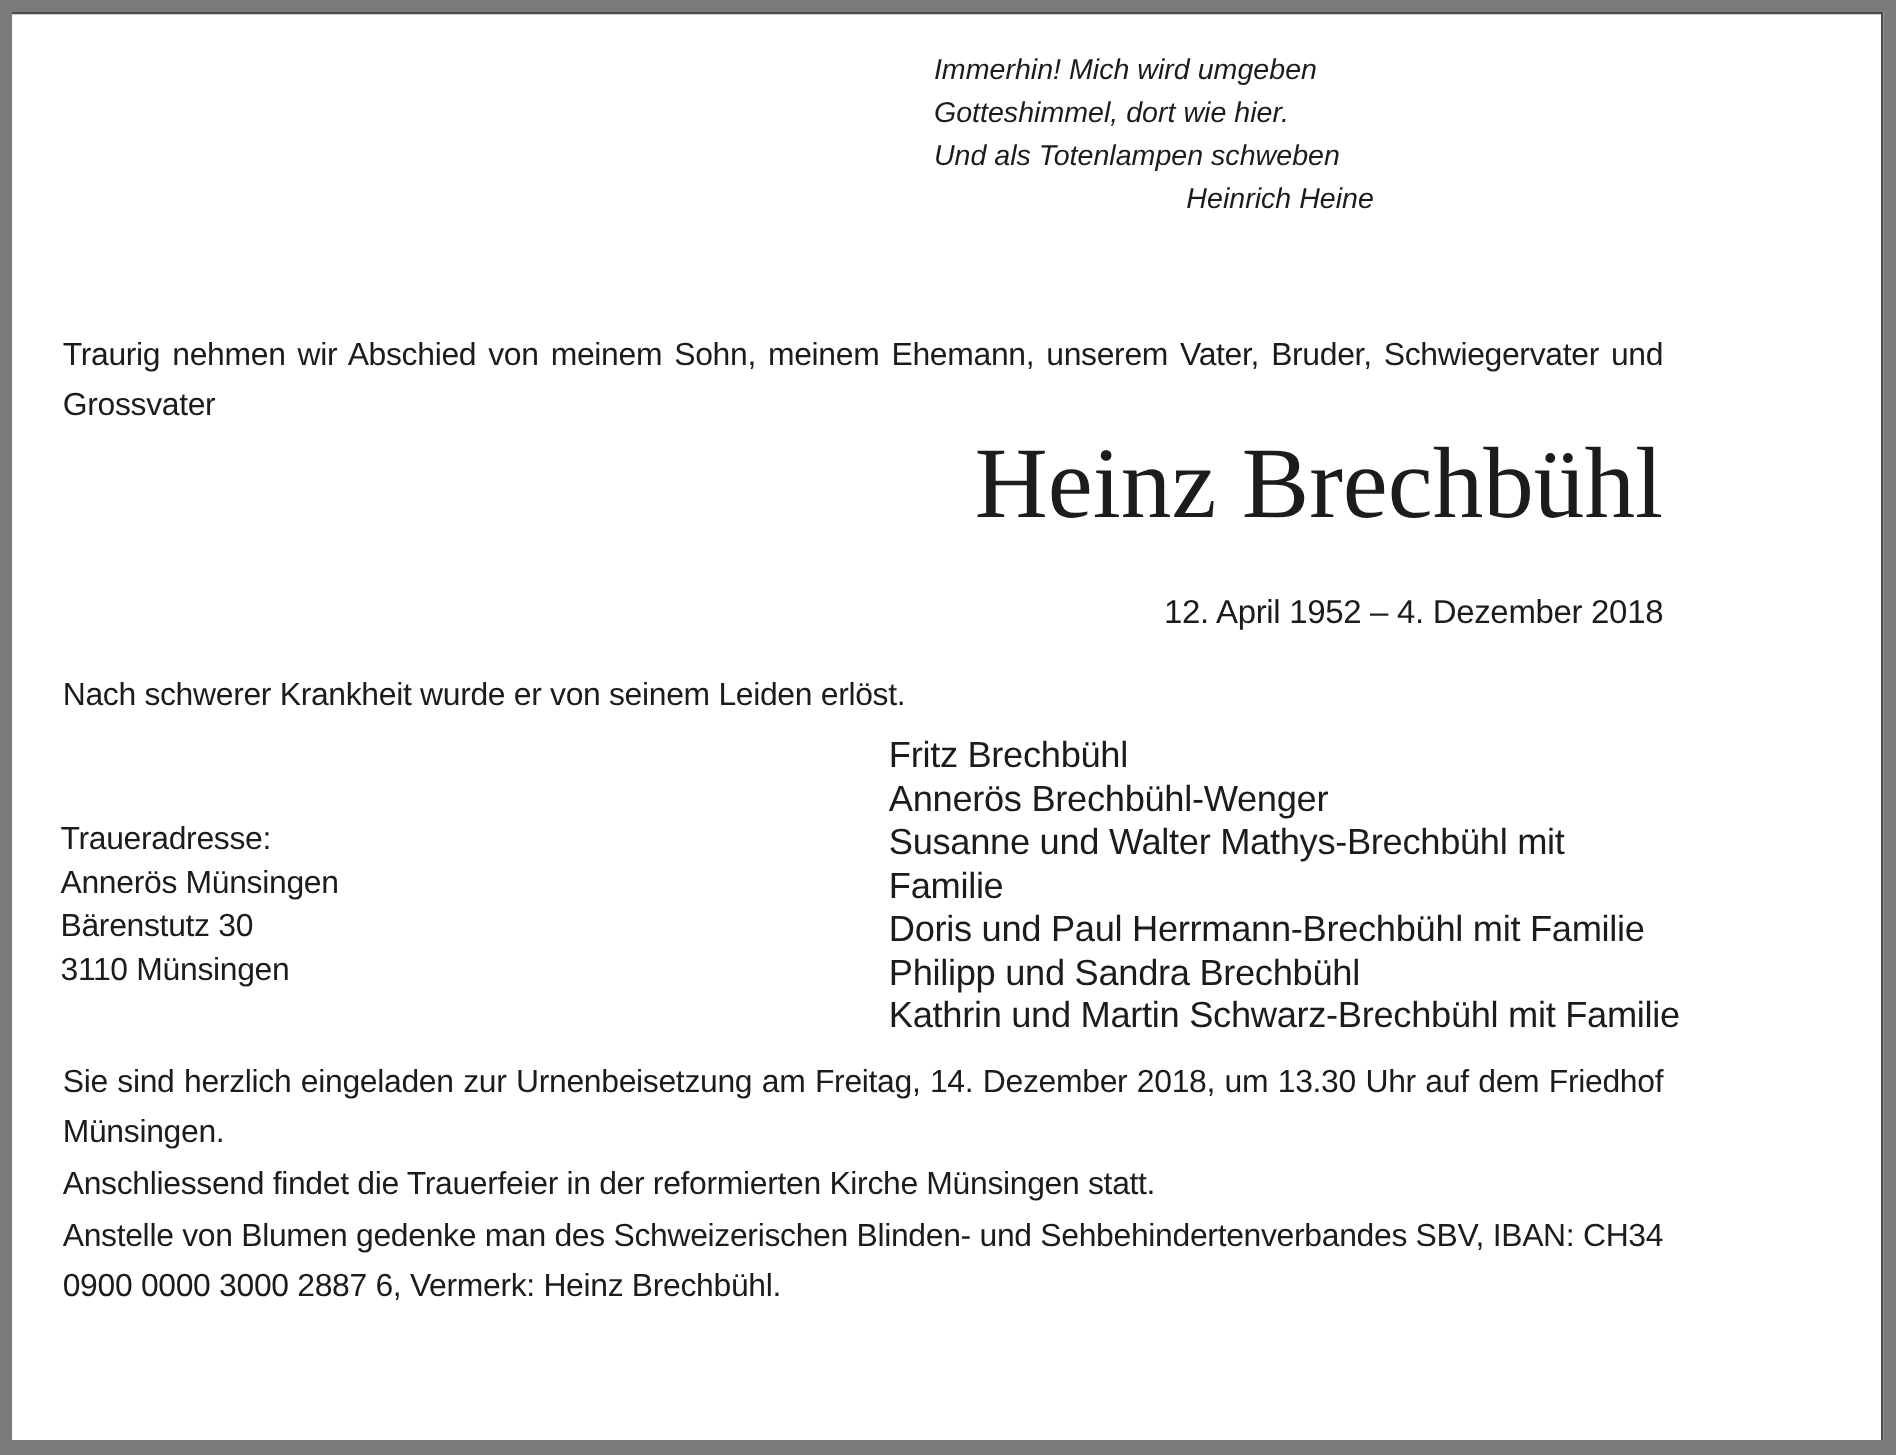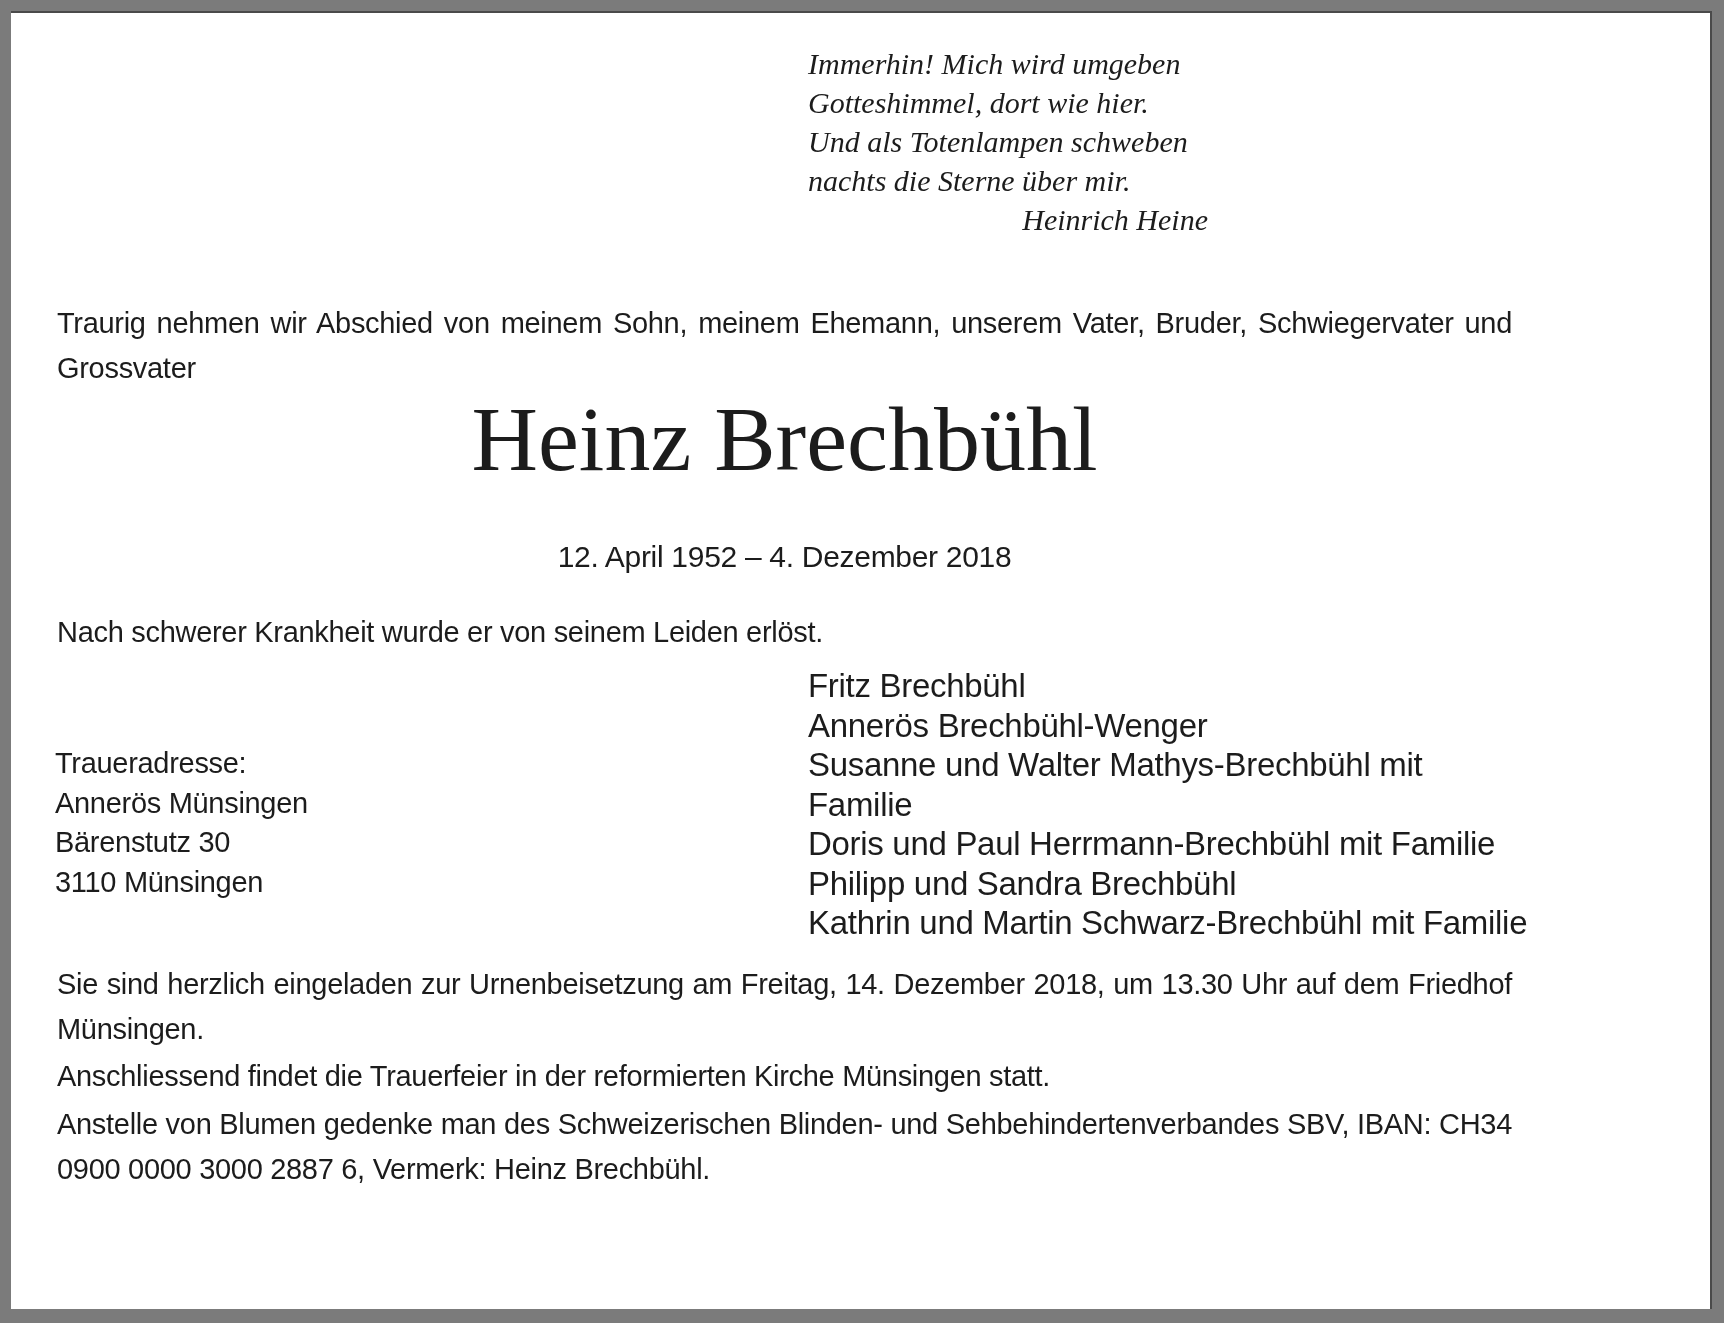--- a/index.html
+++ b/index.html
@@ -19,26 +19,26 @@
     border-bottom: 14px solid #7b7b7b;
     box-shadow: inset -2px 2px 0 #4a4a4a;
     color: #1c1c1c;
     font-family: "Liberation Sans", sans-serif;
     overflow: hidden;
   }
   .abs { position: absolute; }
 
   
   .poem {
-    left: 797px;
+    left: 838px;
     top: 33px;
     width: 400px;
-    font-family: Liberation Serif, serif;
+    font-family: Liberation Sans, sans-serif;
     font-style: italic;
-    font-size: 30px;
+    font-size: 26px;
     line-height: 39px;
   }
   .poem .line { display: block; }
   .poem .attribution {
     display: block;
     text-align: right;
   }
 
   
   .bodytext {
@@ -50,21 +50,21 @@
   .intro {
     left: 46px;
     top: 272px;
     width: 1455px;
     text-align: justify;
   }
 
   .center-block {
     left: 46px;
     width: 1455px;
-    text-align: center;
+    text-align: right;
   }
   .deceased-name {
     top: 373px;
     font-family: "Liberation Serif", "DejaVu Serif", serif;
     font-size: 92px;
     line-height: 110px;
     letter-spacing: 0;
   }
   .life-dates {
     top: 505px;
@@ -115,21 +115,20 @@
 </style>
 </head>
 <body>
 
 <div class="page">
 
   <div class="abs poem">
     <span class="line">Immerhin! Mich wird umgeben</span>
     <span class="line">Gotteshimmel, dort wie hier.</span>
     <span class="line">Und als Totenlampen schweben</span>
-    <span class="line">nachts die Sterne über mir.</span>
     <span class="attribution">Heinrich Heine</span>
   </div>
 
   <div class="abs bodytext intro">Traurig nehmen wir Abschied von meinem Sohn, meinem Ehemann, unserem Vater, Bruder, Schwiegervater und Grossvater</div>
 
   <div class="abs center-block deceased-name">Heinz Brechbühl</div>
 
   <div class="abs center-block life-dates bodytext">12. April 1952 – 4. Dezember 2018</div>
 
   <div class="abs bodytext illness">Nach schwerer Krankheit wurde er von seinem Leiden erlöst.</div>

